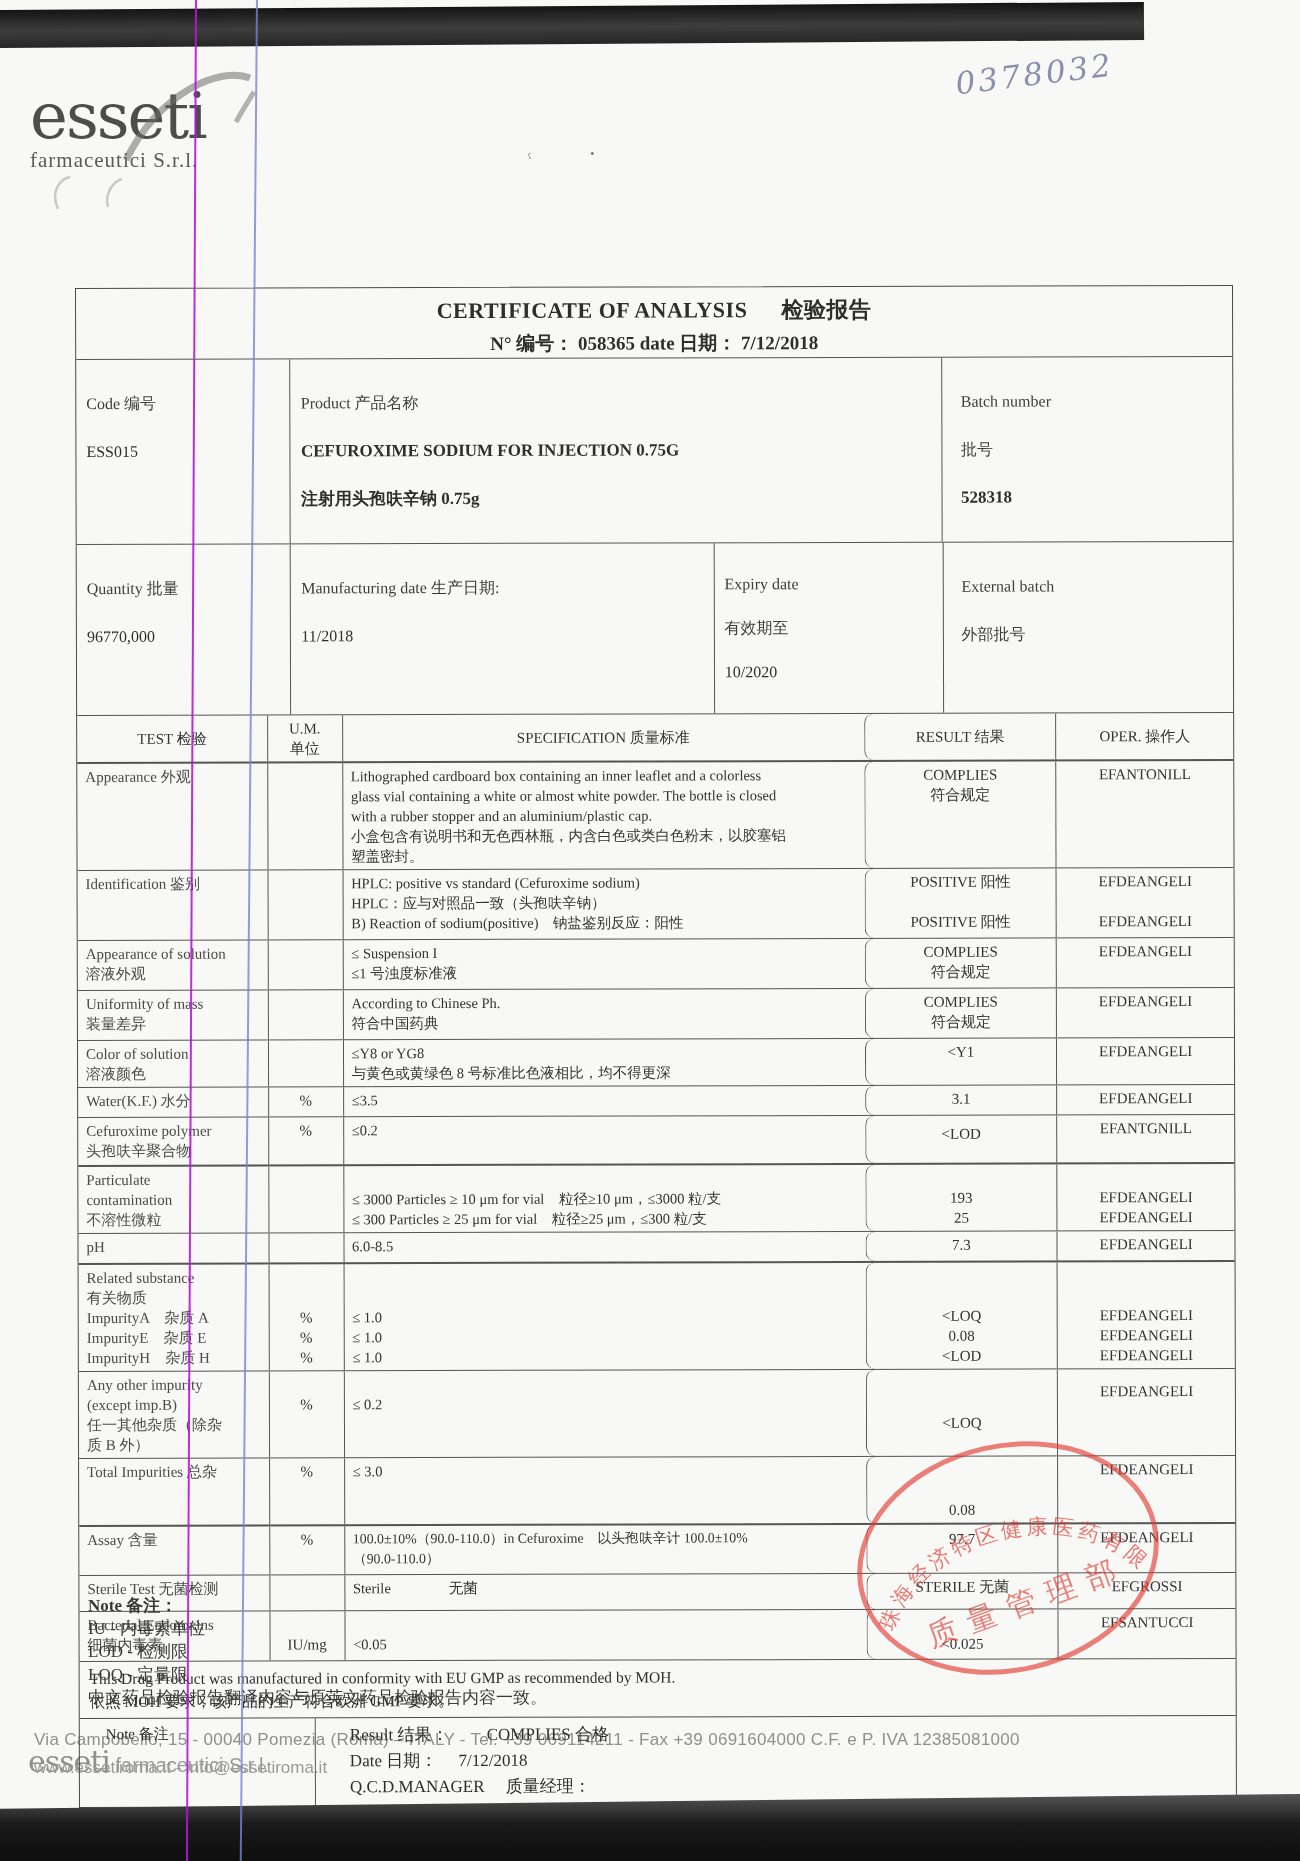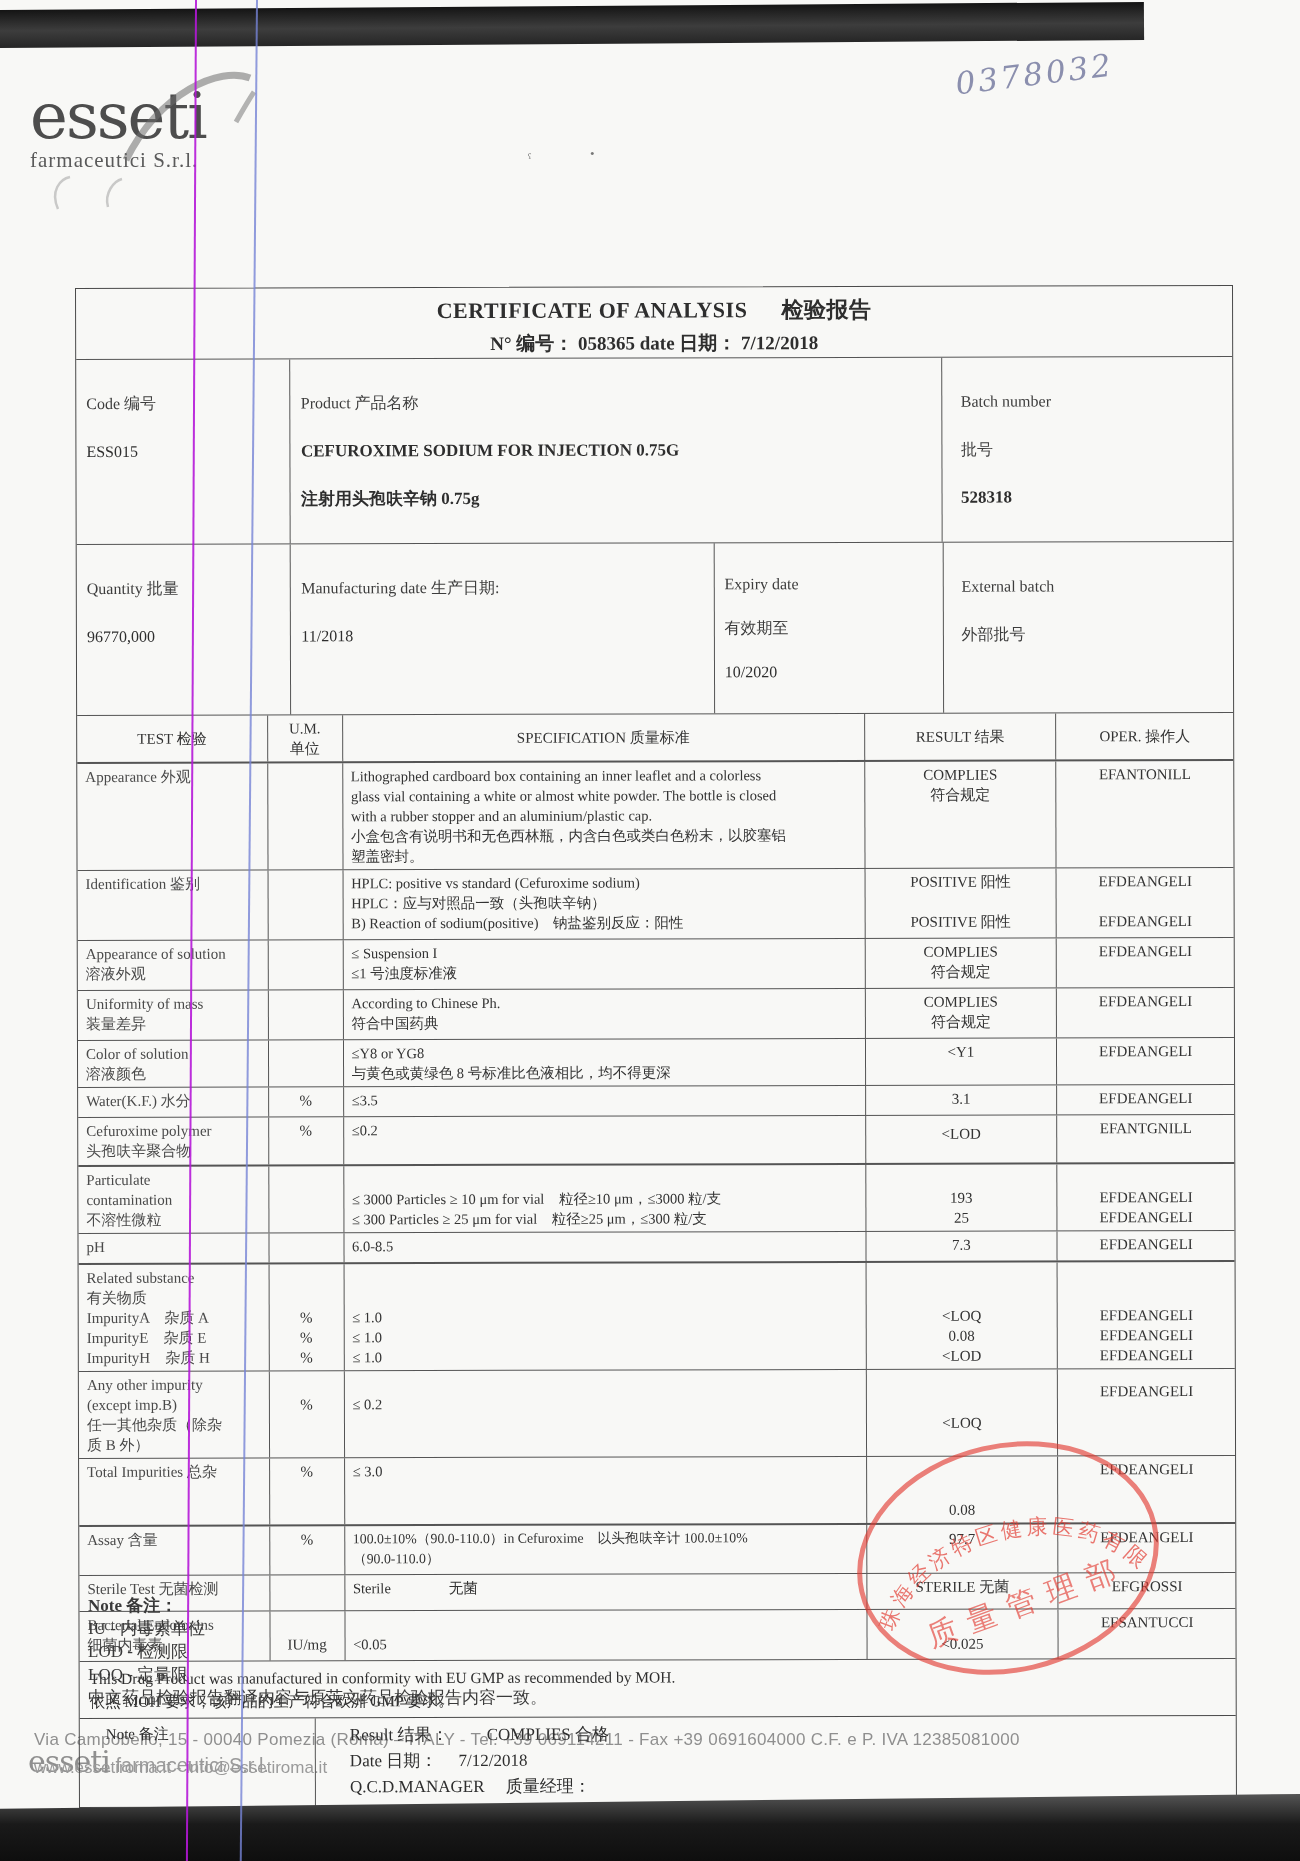--- a/index.html
+++ b/index.html
@@ -28,21 +28,21 @@
 
   
   .doc { position:absolute; left:75px; top:288px; width:1158px; border:1.6px solid #4a4a4a; z-index:10;
     transform:rotate(-0.15deg); transform-origin:top left; }
   .trow { display:flex; border-top:1.4px solid #555; }
   .c { padding:3px 8px; white-space:pre-line; line-height:20px; font-size:15px; color:#333; }
   .bl { border-left:1.4px solid #555; }
   .w-test { width:190px; color:#4a4a4a; }
   .w-um { width:75px; text-align:center; }
   .w-spec { width:523px; font-size:14.5px; }
-  .w-result { width:192px; text-align:center; }
+  .w-result { width:192px; text-align:center;border-radius:9px; }
   .w-oper { width:178px; text-align:center; }
   .hd { display:flex; flex-direction:column; justify-content:center; text-align:center; font-size:15px; color:#333; }
   .thick { border-top-width:2.2px; }
 
   .title-block { min-height:70px; padding-top:8px; text-align:center; }
   .title-l1 { font-weight:bold; font-size:22px; letter-spacing:.5px; }
   .title-l1 .cn { margin-left:34px; }
   .title-l2 { font-weight:bold; font-size:19px; margin-top:5px; }
 
   .info-label { font-size:16px; color:#3d3d3d; }

